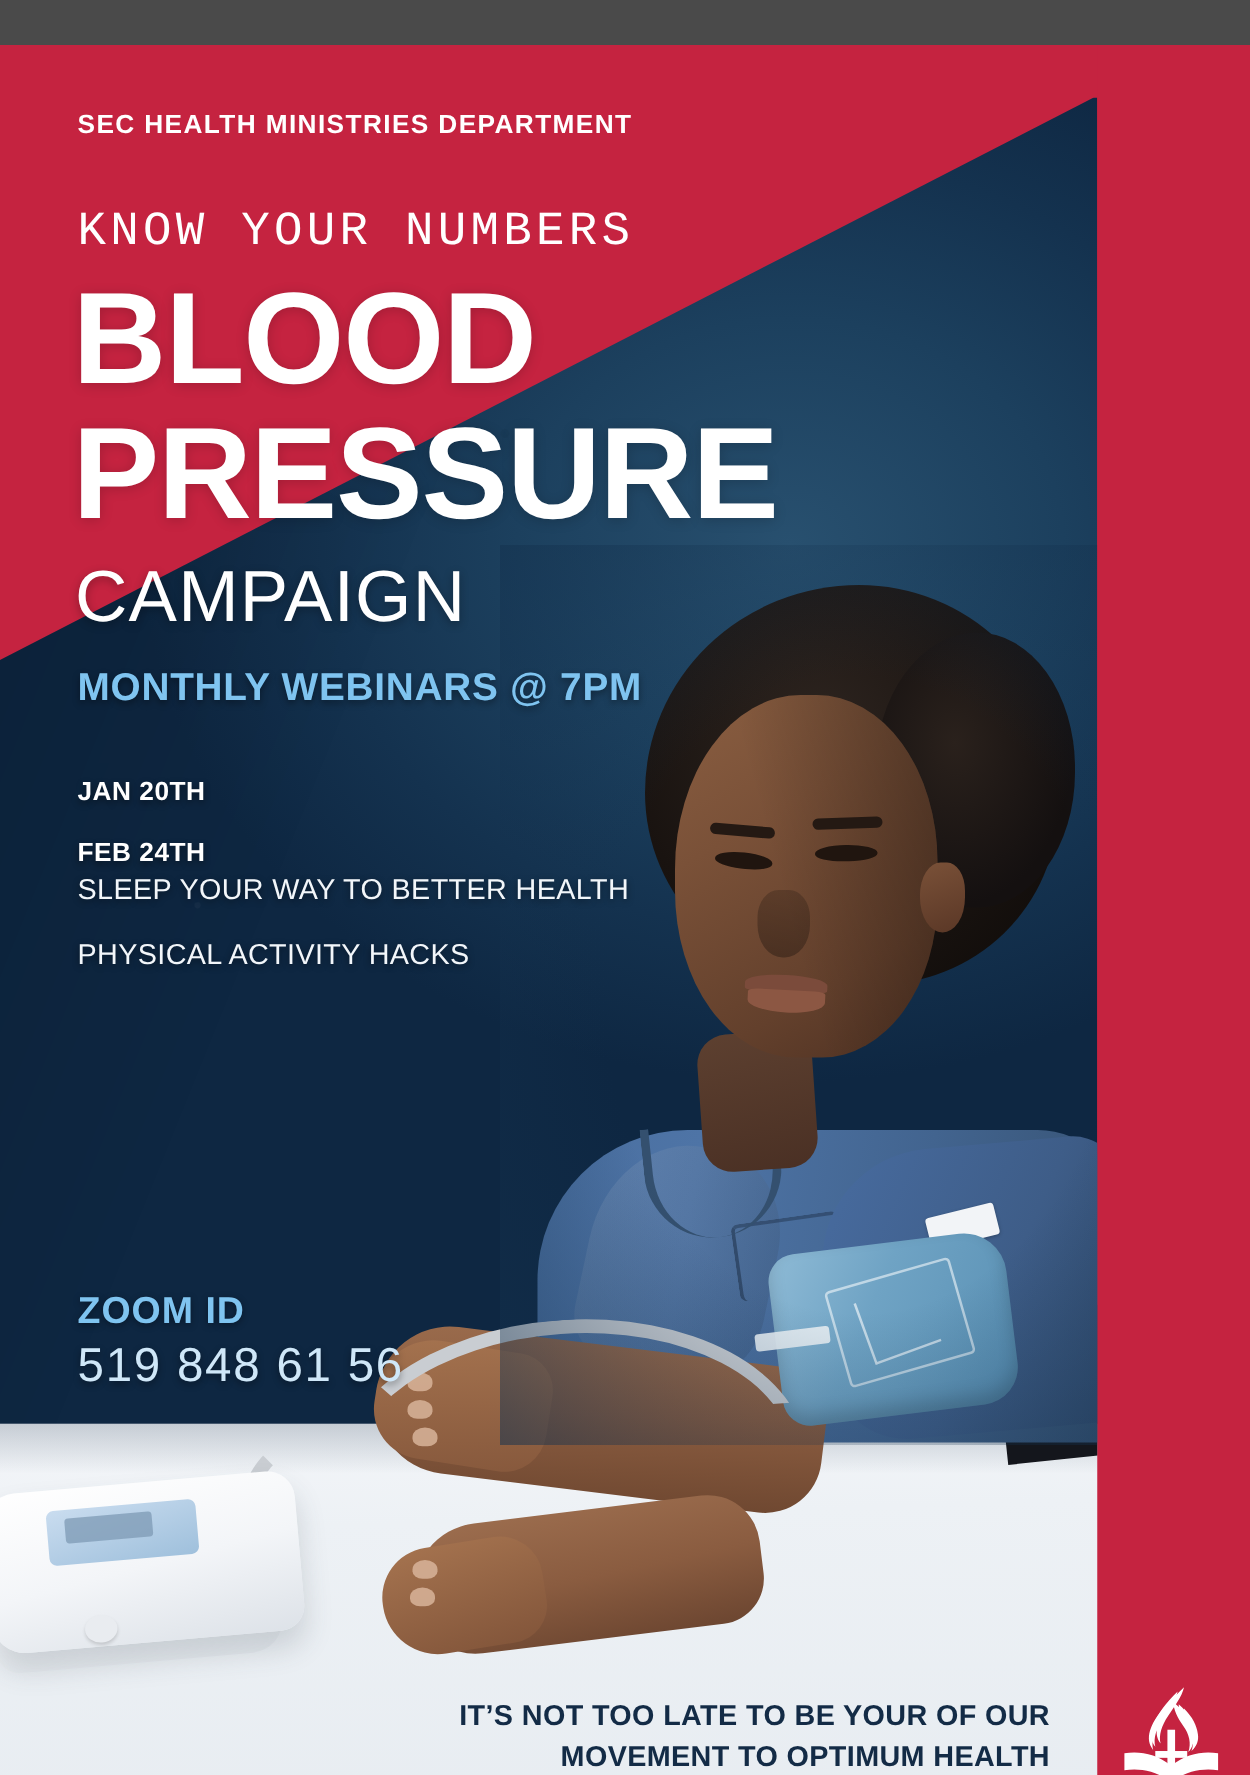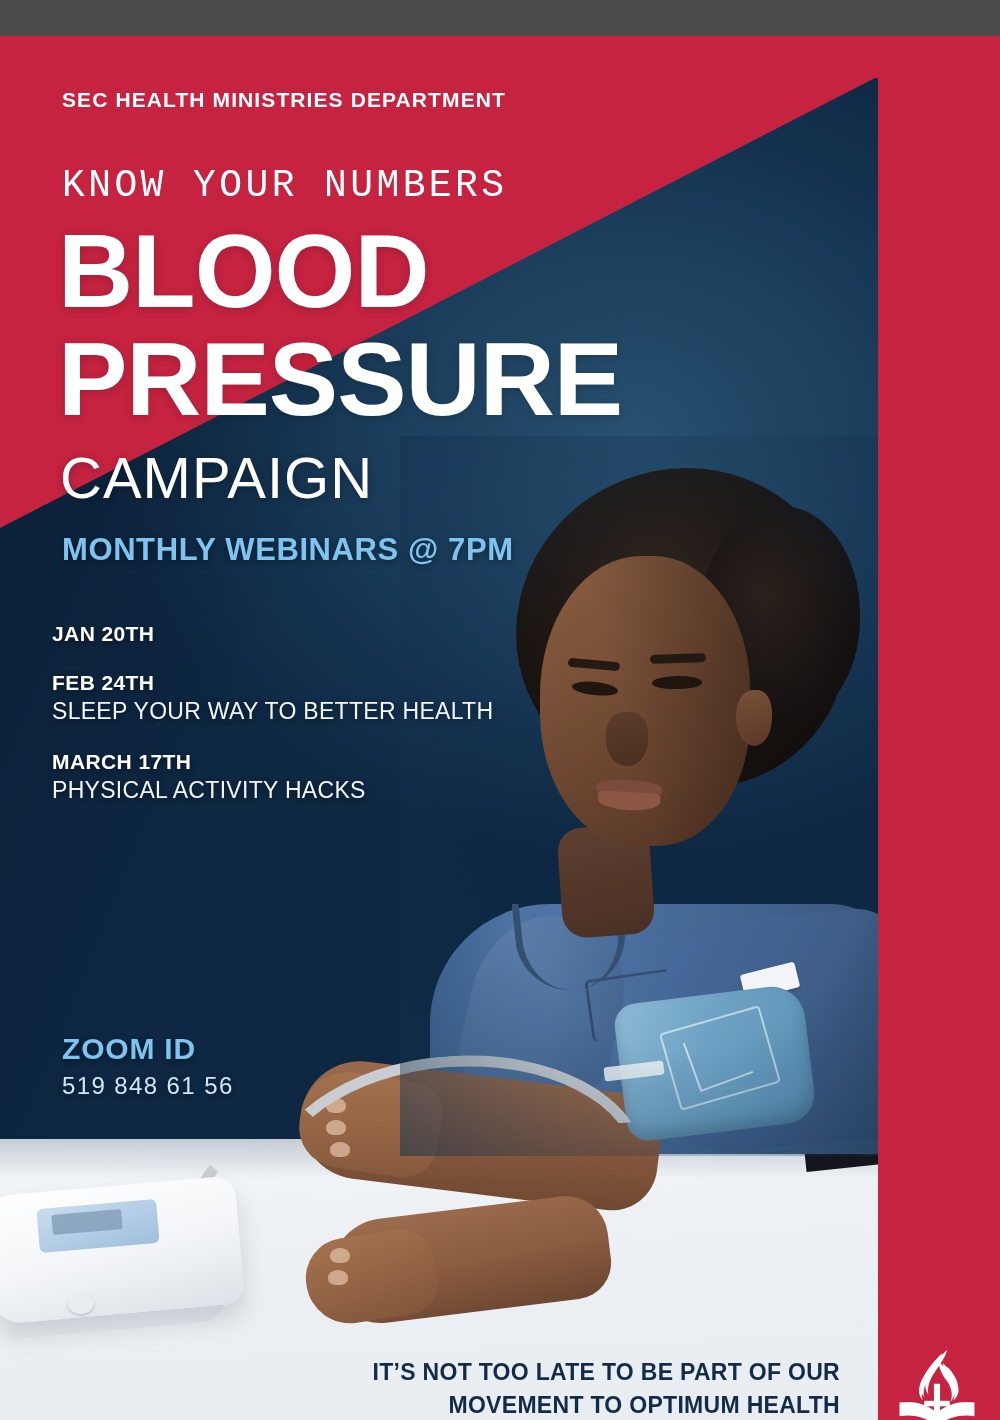--- a/index.html
+++ b/index.html
@@ -275,40 +275,40 @@
     text-shadow:0 2px 8px rgba(0,0,0,.30);
   }
 
   .webinar-head{
     left:62px; top:496px;
     font-size:31px; font-weight:bold; color:#7FC4F0;
     letter-spacing:.6px;
     text-shadow:0 2px 6px rgba(0,0,0,.40);
   }
 
-  .sched{ position:absolute; left:52px; top:586px; z-index:40; width:520px; }
+  .sched{ position:absolute; left:62px; top:586px; z-index:40; width:520px; }
   .sched-item{ margin-bottom:25px; }
   .sched-date{
     font-size:21px; font-weight:bold; color:#FFFFFF; letter-spacing:.4px;
     text-shadow:0 2px 6px rgba(0,0,0,.45);
   }
   .sched-topic{
     font-size:23px; font-weight:300; color:#F2F6FA; letter-spacing:.3px;
     margin-top:3px;
     text-shadow:0 2px 6px rgba(0,0,0,.45);
   }
 
   .zoom-label{
     left:62px; top:996px;
     font-size:30px; font-weight:bold; color:#7FC4F0; letter-spacing:.8px;
     text-shadow:0 2px 6px rgba(0,0,0,.40);
   }
   .zoom-id{
     left:62px; top:1036px;
-    font-size:24px; font-weight:300; color:#CFE7F8; letter-spacing:1.4px;
+    font-size:38px; font-weight:300; color:#CFE7F8; letter-spacing:1.4px;
     text-shadow:0 2px 6px rgba(0,0,0,.40);
   }
 
   .tagline{
     left:280px; top:1320px; width:560px;
     text-align:right;
     font-size:23px; font-weight:bold; color:#132B46;
     letter-spacing:.3px; line-height:1.42;
   }
 
@@ -386,30 +386,29 @@
 
   <div class="sched">
     <div class="sched-item">
       <div class="sched-date">JAN 20TH</div>
     </div>
     <div class="sched-item">
       <div class="sched-date">FEB 24TH</div>
       <div class="sched-topic">SLEEP YOUR WAY TO BETTER HEALTH</div>
     </div>
     <div class="sched-item">
-      <div class="sched-date">MARCH 17TH</div>
       <div class="sched-topic">PHYSICAL ACTIVITY HACKS</div>
     </div>
   </div>
 
   <div class="txt zoom-label">ZOOM ID</div>
   <div class="txt zoom-id">519 848 61 56</div>
 
   <div class="txt tagline">
-    <div>IT’S NOT TOO LATE TO BE PART OF OUR</div>
+    <div>IT’S NOT TOO LATE TO BE YOUR OF OUR</div>
     <div>MOVEMENT TO OPTIMUM HEALTH</div>
   </div>
 
   <div class="logo">
     <svg viewBox="0 0 100 108" width="86" height="92" aria-hidden="true">
       <g fill="#FFFFFF">
 
         <path d="M50 76 C36 64 20 62 6 64 L6 80 C20 78 36 80 50 92 Z"></path>
         <path d="M50 76 C64 64 80 62 94 64 L94 80 C80 78 64 80 50 92 Z"></path>
 

